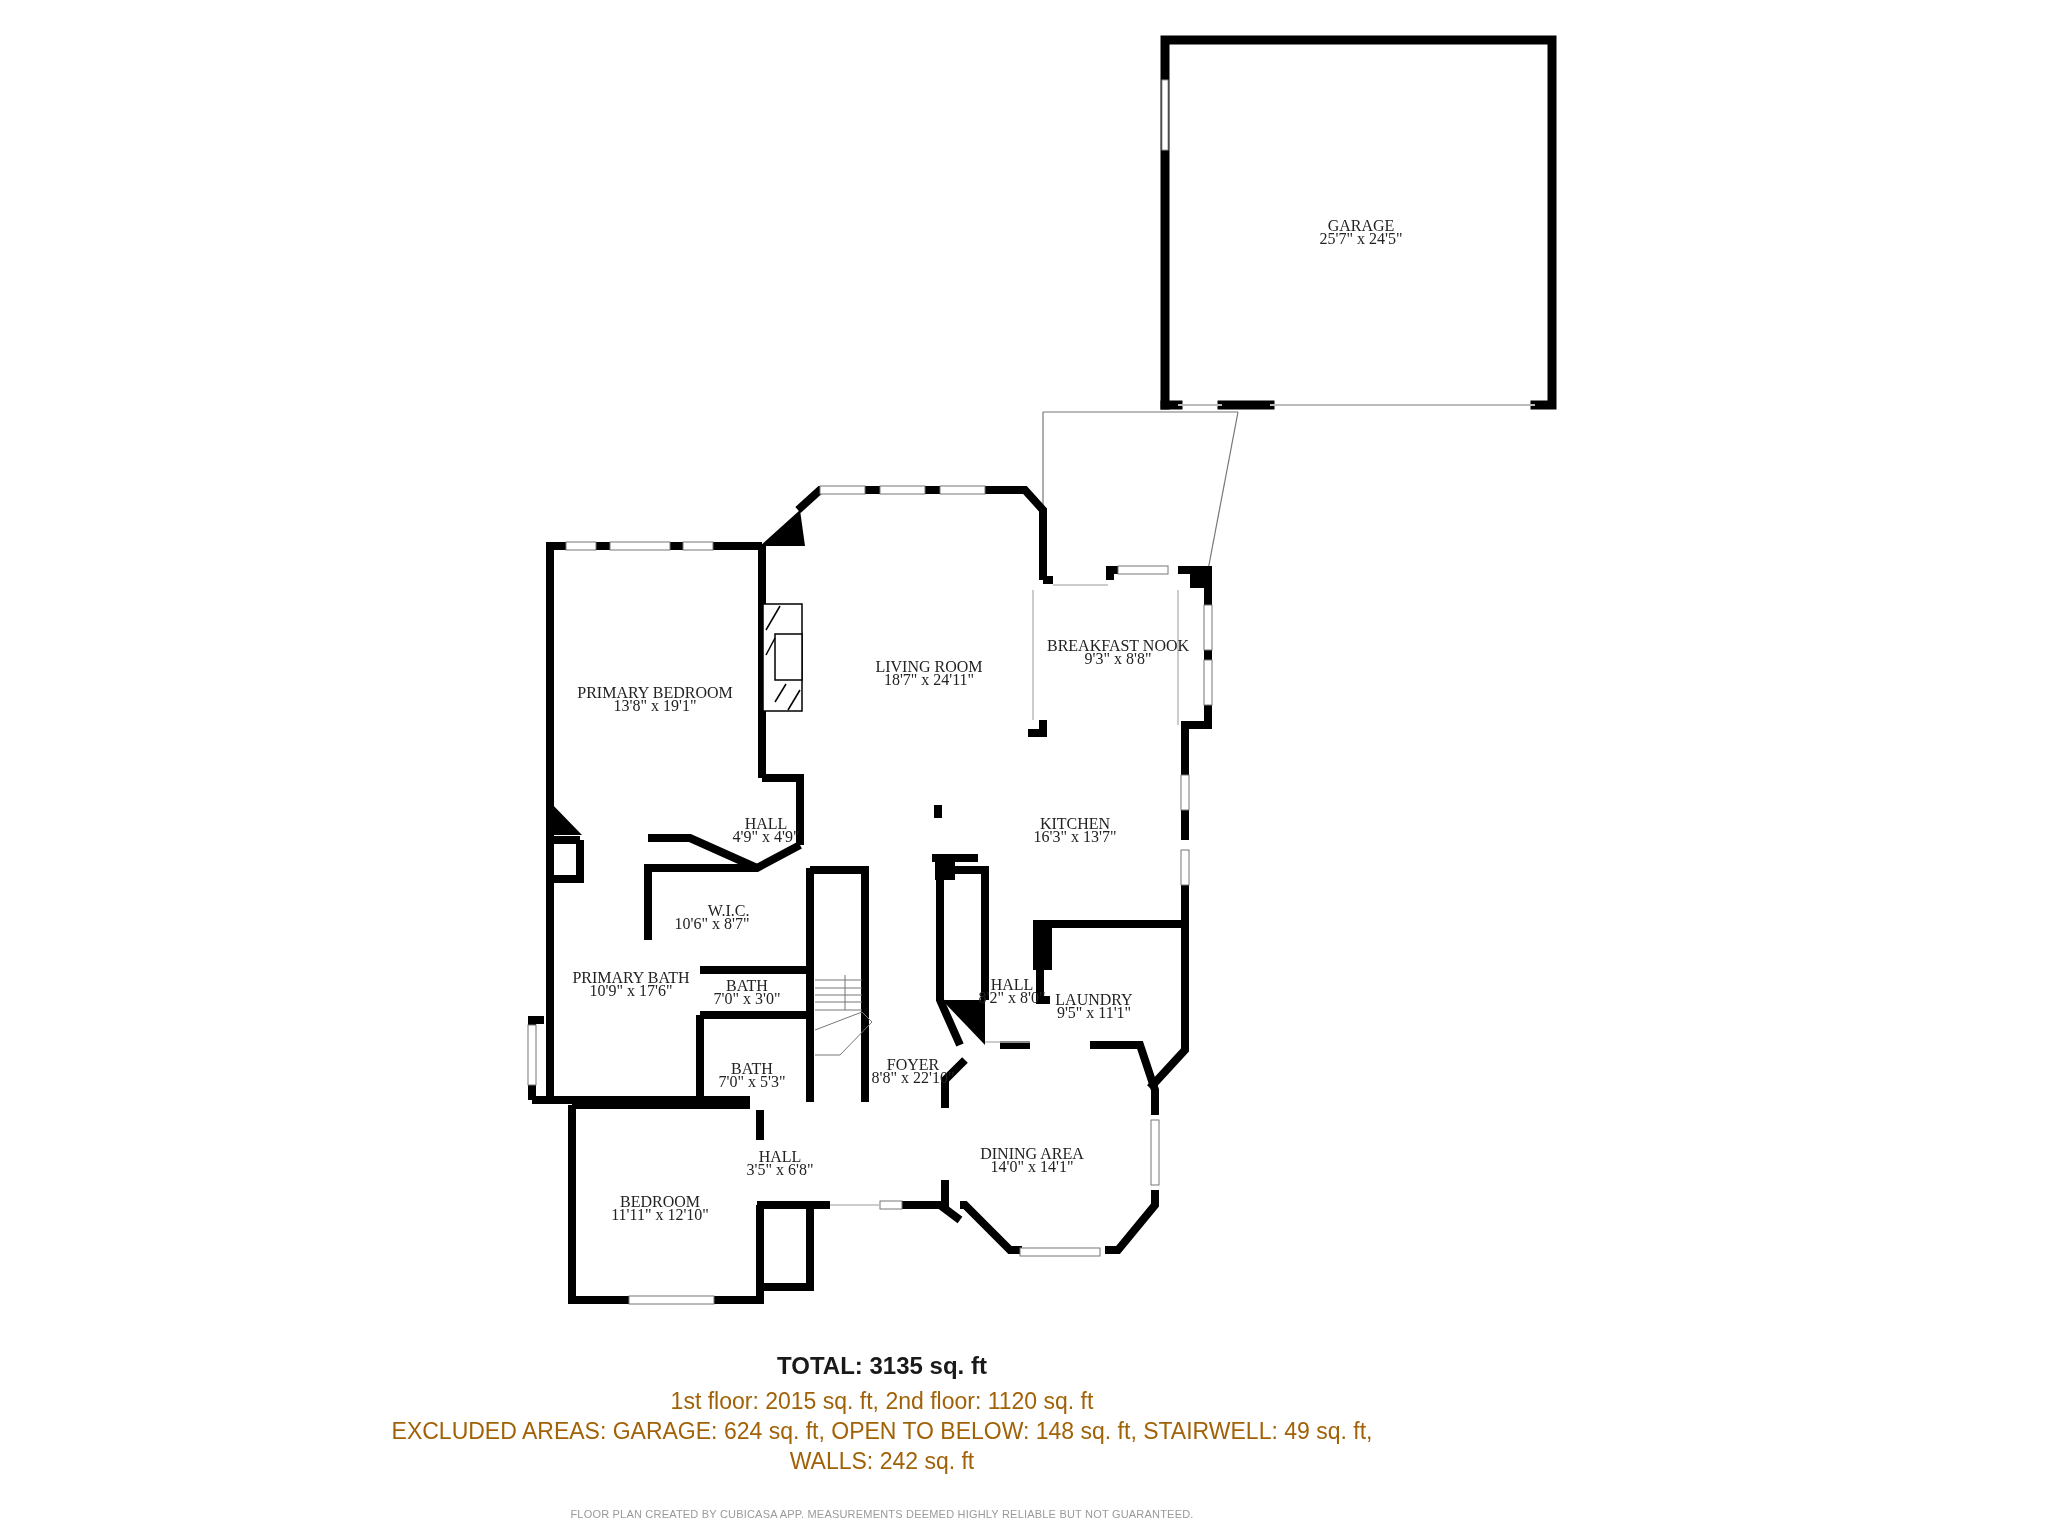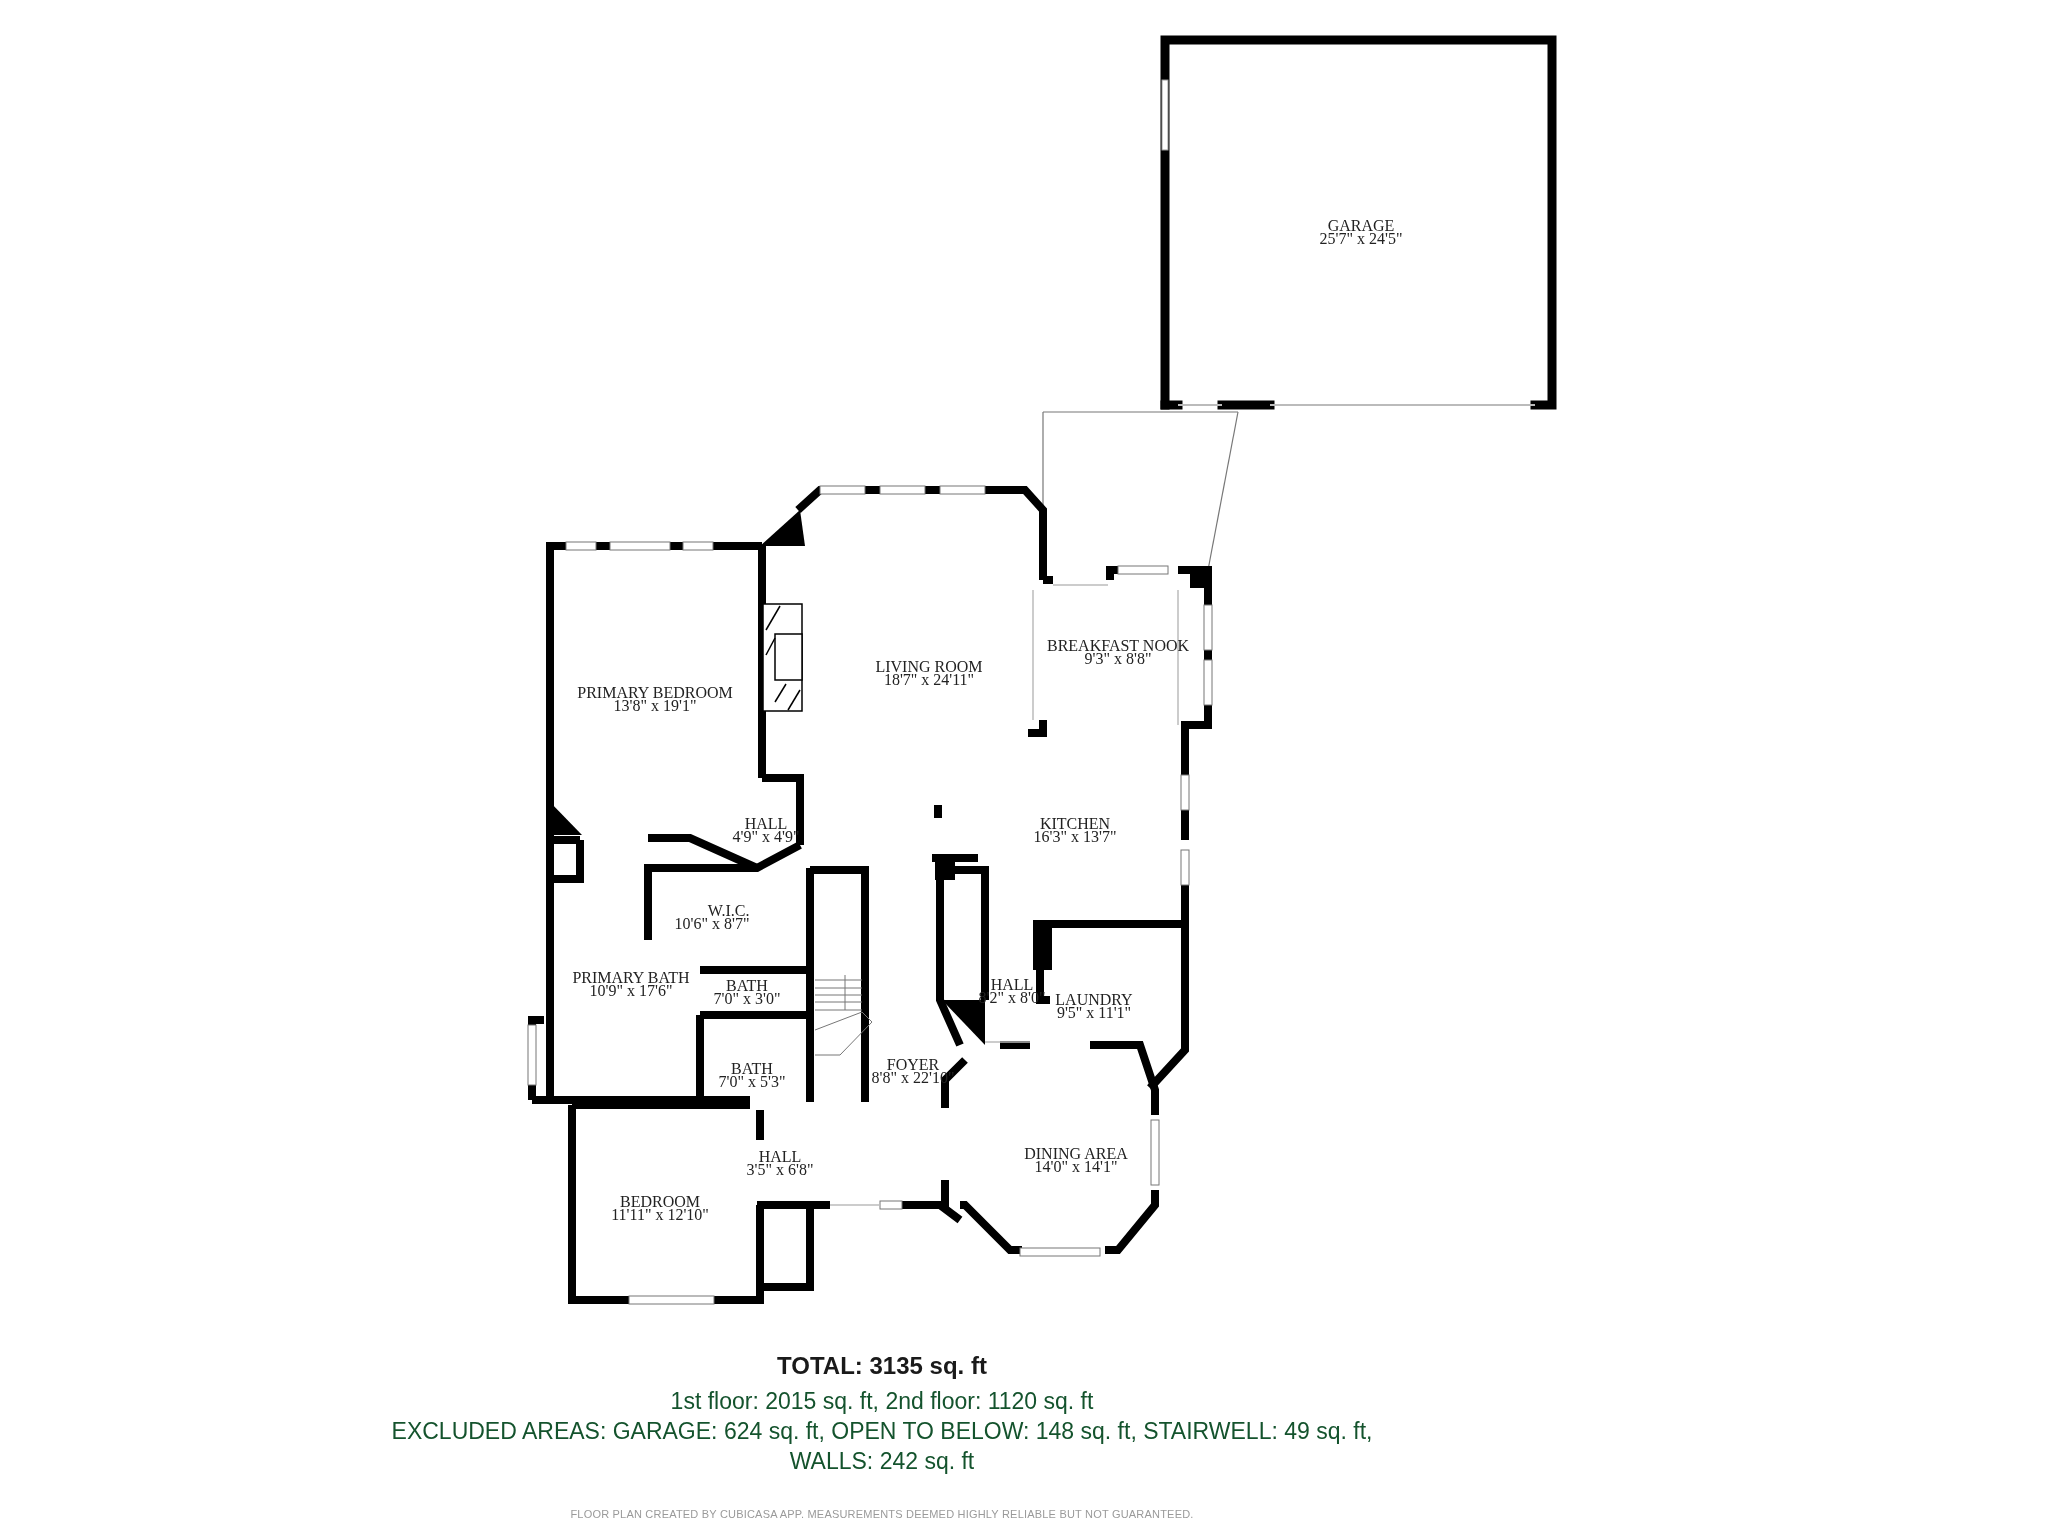--- a/index.html
+++ b/index.html
@@ -4,21 +4,21 @@
 <style>
   html, body { margin: 0; padding: 0; background: #ffffff; }
   body { width: 2048px; height: 1536px; position: relative; overflow: hidden;
          font-family: "Liberation Sans", "DejaVu Sans", sans-serif; color: #1a1a1a; }
   #plan { position: absolute; left: 0; top: 0; width: 2048px; height: 1536px; }
   .room-label { position: absolute; transform: translate(-50%, -50%); text-align: center;
                 font-size: 16px; line-height: 13px; color: #222; white-space: nowrap; font-family: Liberation Serif, serif; }
   .room-label .name, .room-label .dim { display: block; }
   .summary { position: absolute; left: 0; width: 1764px; text-align: center; }
   .total { top: 1352px; font-size: 24px; font-weight: bold; }
-  .line { font-size: 23px; color: #14532d; }
+  .line { font-size: 23px; color: #a16207; }
   .l1 { top: 1388px; } .l2 { top: 1418px; } .l3 { top: 1448px; }
   .disclaimer { top: 1508px; font-size: 11px; color: #9a9a9a; letter-spacing: 0.2px; }
 </style>
 </head>
 <body>
 
 <svg id="plan" viewBox="0 0 2048 1536" xmlns="http://www.w3.org/2000/svg">
   <g fill="none" stroke="#000" stroke-width="9" stroke-linecap="square">
     <polyline points="1165,405 1165,40 1552,40 1552,405 1535,405"></polyline>
     <line x1="1165" y1="405" x2="1178" y2="405"></line>
@@ -190,21 +190,21 @@
   <span class="dim">9'5" x 11'1"</span>
 </div>
 <div class="room-label" style="left:752px;top:1075px;">
   <span class="name">BATH</span>
   <span class="dim">7'0" x 5'3"</span>
 </div>
 <div class="room-label" style="left:877px;top:1071px;margin-left:36px;">
   <span class="name">FOYER</span>
   <span class="dim">8'8" x 22'10"</span>
 </div>
-<div class="room-label" style="left:1076px;top:1160px;">
+<div class="room-label" style="left:1032px;top:1160px;">
   <span class="name">DINING AREA</span>
   <span class="dim">14'0" x 14'1"</span>
 </div>
 <div class="room-label" style="left:780px;top:1163px;">
   <span class="name">HALL</span>
   <span class="dim">3'5" x 6'8"</span>
 </div>
 <div class="room-label" style="left:660px;top:1208px;">
   <span class="name">BEDROOM</span>
   <span class="dim">11'11" x 12'10"</span>

